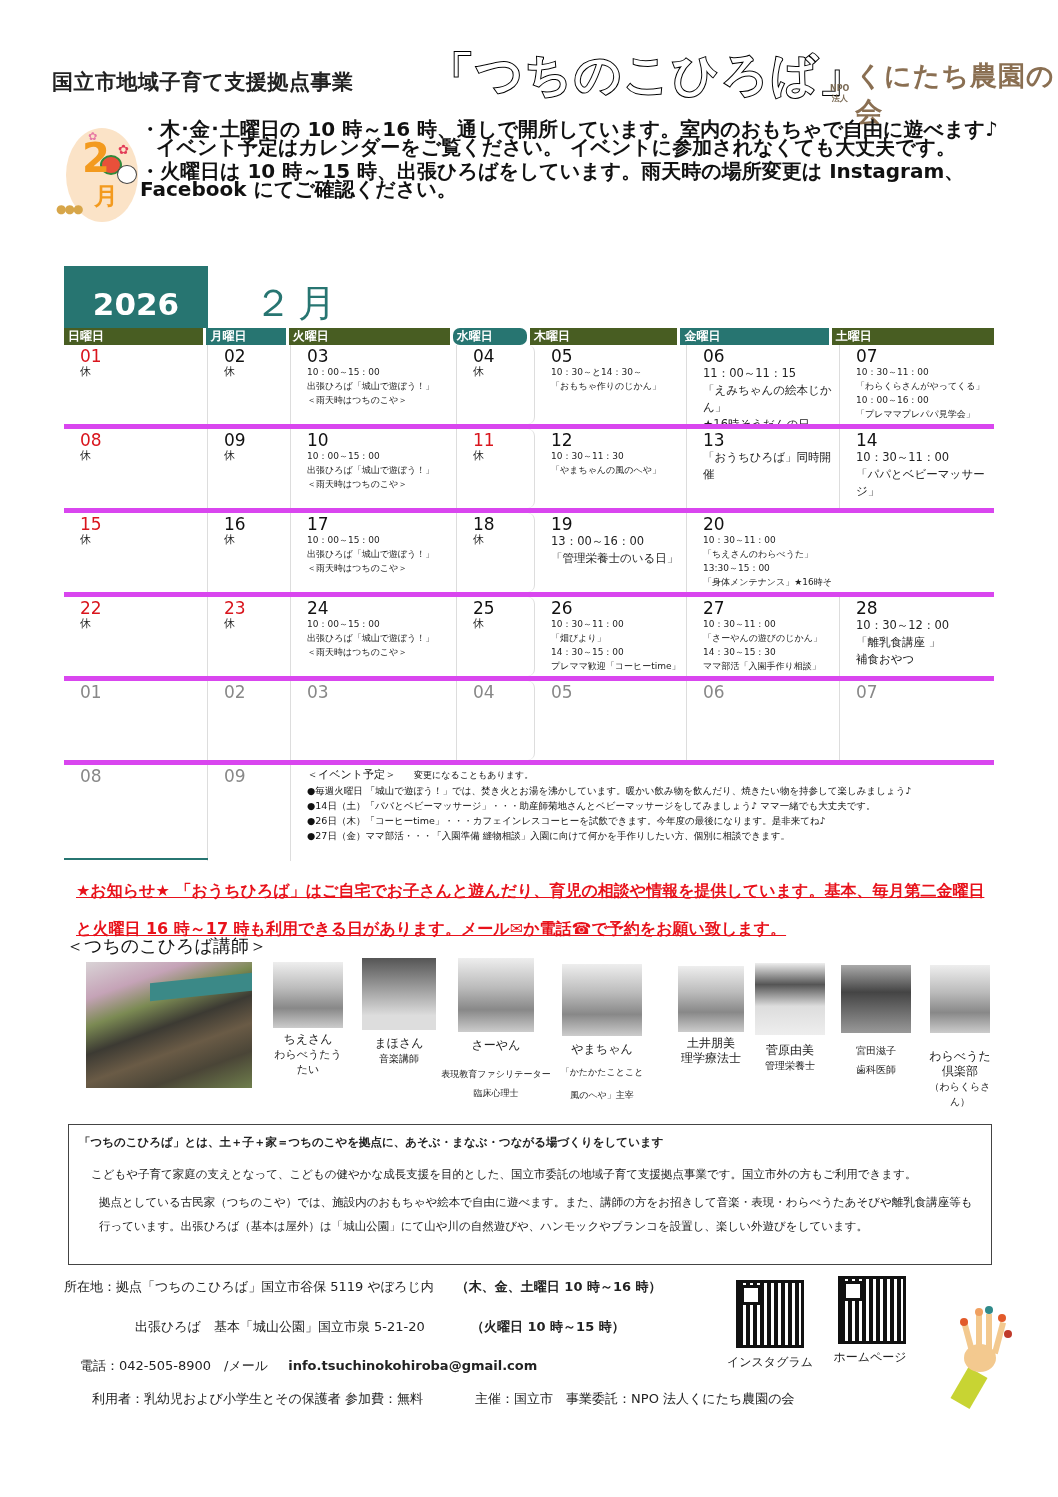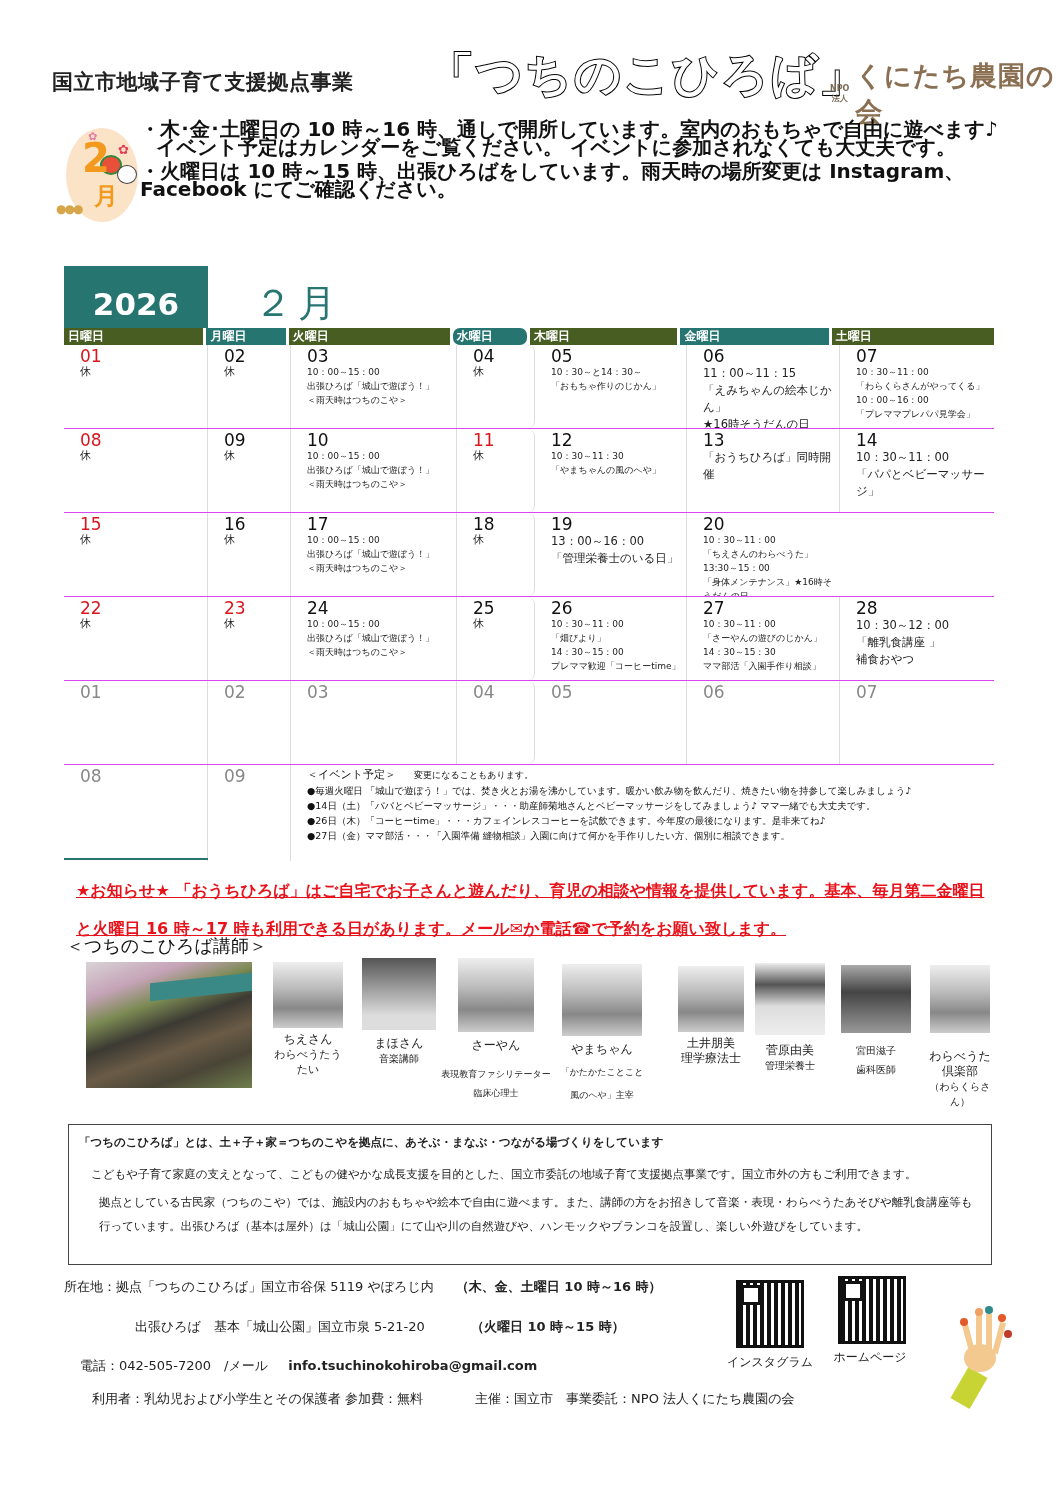--- a/index.html
+++ b/index.html
@@ -29,21 +29,21 @@
 
   
   .year-box { left: 64px; top: 266px; width: 144px; height: 62px; background: #277571; color: #fff; font-size: 31px; font-weight: bold; text-align: center; padding-top: 20px; font-family: "DejaVu Sans", sans-serif; }
   .month-label { left: 254px; top: 278px; font-size: 38px; color: #277571; letter-spacing: 6px; }
 
   .cal { left: 64px; top: 328px; width: 930px; }
   .cal-head { display: flex; height: 17px; }
   .cal-head div { color: #fff; font-size: 12px; font-weight: bold; padding-left: 4px; line-height: 17px; margin-right: 3px; }
   .h-green { background: #485d22; }
   .h-teal { background: #277571; }
-  .cal-row { display: flex; border-bottom: 1px solid #d946ef; height: 84px; }
+  .cal-row { display: flex; border-bottom: 5px solid #d946ef; height: 84px; }
   .cell { border-right: 1px solid #ddd; padding: 2px 0 0 16px; overflow: hidden; font-size: 10px; line-height: 16px; color: #222; }
   .cell:last-child { border-right: none; }
   .day { font-size: 17px; line-height: 18px; color: #111; }
   .day.red { color: #d9151d; }
   .day.gray { color: #888; }
   .off { font-size: 11px; line-height: 14px; }
   .ev-big { font-size: 11.5px; line-height: 17px; }
   .ev-sm { font-size: 9px; line-height: 14px; }
 
   .w0 { width: 144px; } .w1 { width: 83px; } .w2 { width: 166px; } .w3 { width: 78px; border-radius: 7px; } .w4 { width: 152px; } .w5 { width: 153px; } .w6 { width: 154px; }
@@ -378,21 +378,21 @@
 
 <div class="abs footer" style="top:1278px">
   <span>所在地：拠点「つちのこひろば」国立市谷保 5119 やぼろじ内</span>
   <b style="margin-left:18px">（木、金、土曜日 10 時～16 時）</b>
 </div>
 <div class="abs footer" style="top:1318px;left:135px">
   <span>出張ひろば　基本「城山公園」国立市泉 5-21-20</span>
   <b style="margin-left:42px">（火曜日 10 時～15 時）</b>
 </div>
 <div class="abs footer" style="top:1357px;left:80px">
-  <span>電話：042-505-7200　/メール</span>
+  <span>電話：042-505-8900　/メール</span>
   <b style="margin-left:16px">info.tsuchinokohiroba@gmail.com</b>
 </div>
 <div class="abs footer" style="top:1390px;left:92px">
   <span>利用者：乳幼児および小学生とその保護者 参加費：無料</span>
   <span style="margin-left:48px">主催：国立市　事業委託：NPO 法人くにたち農園の会</span>
 </div>
 
 <div class="qr" style="left:736px;top:1280px"></div>
 <div class="abs qr-label" style="left:718px;top:1354px;width:104px">インスタグラム</div>
 <div class="qr" style="left:838px;top:1276px"></div>

